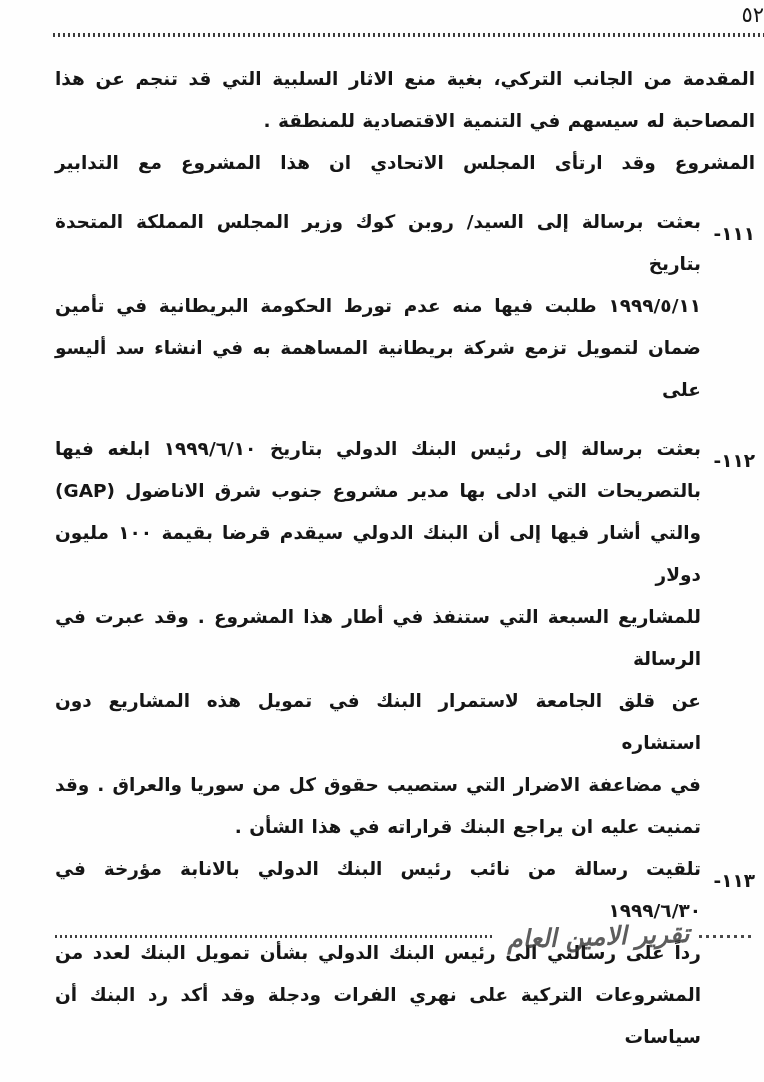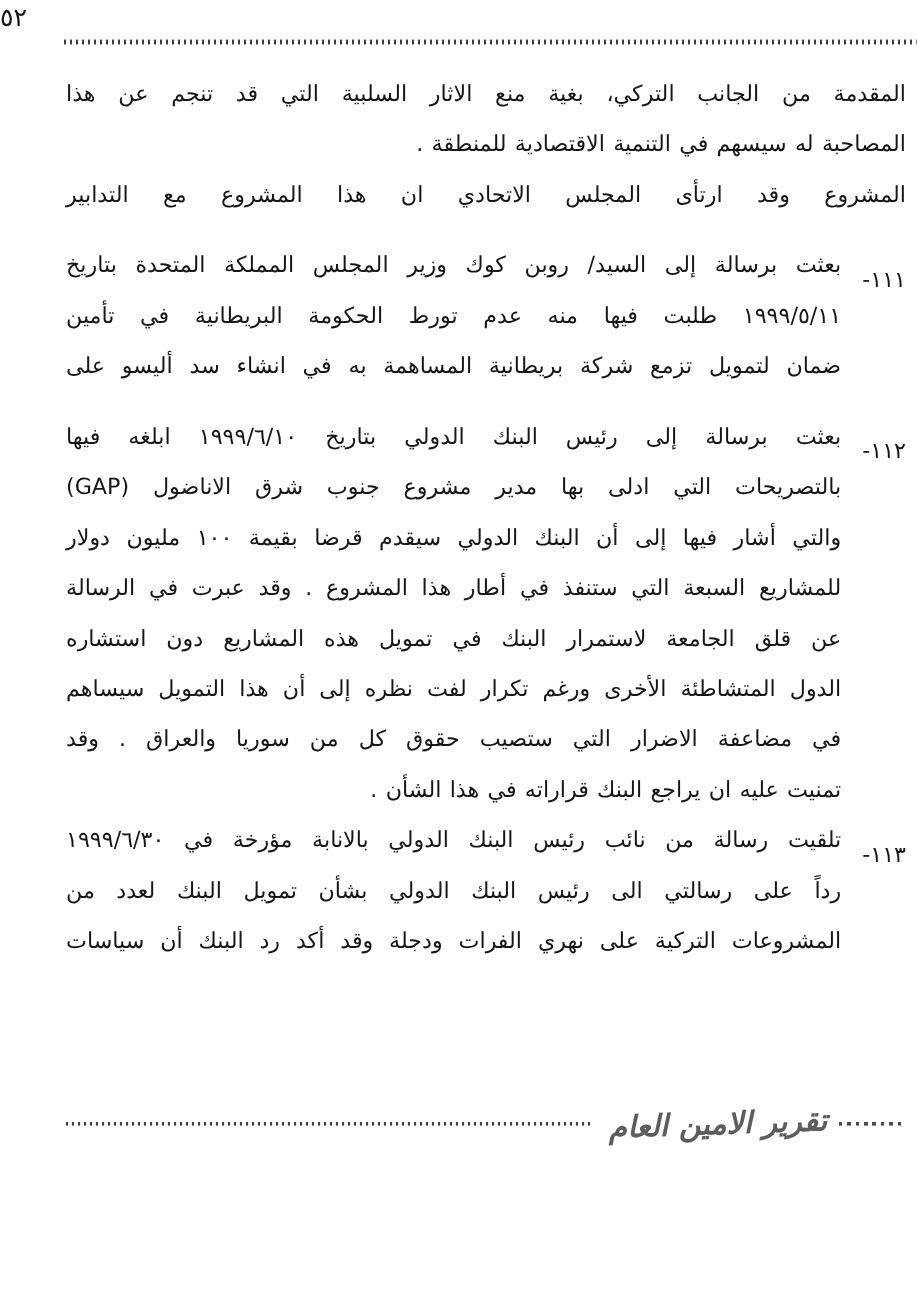--- a/index.html
+++ b/index.html
@@ -9,37 +9,37 @@
     color: #161616;
     font-family: "DejaVu Sans", sans-serif;
     direction: rtl;
     position: relative;
     overflow: hidden;
   }
   .page { position: absolute; inset: 0; background: #fefefe; }
 
   .page-number {
     position: absolute; top: 3px; left: 0; right: 0;
-    text-align: left;
+    text-align: right;
     font-size: 21px;
     letter-spacing: 2px;
   }
 
   .top-rule {
     position: absolute; top: 33px; left: 0; right: 0;
     margin-right: 53px; 
     margin-right: 0; margin-left: 0;
     left: 53px;
     height: 4px;
     background: repeating-linear-gradient(90deg, #3c3c3c 0 2px, transparent 2px 5px);
   }
 
   .content {
     position: absolute;
-    top: 58px; right: 9px; left: 55px;
+    top: 58px; right: 9px; left: 55px; font-weight: bold;
   }
 
   .para { position: relative; }
   .para.numbered { padding-right: 54px; }
   .para + .para { margin-top: 17px; }
   .para.tight { margin-top: 0; }
 
   .para-number {
     position: absolute; right: 0; top: 12px;
     line-height: 42px;
@@ -109,21 +109,20 @@
       <div class="ln">ضمان لتمويل تزمع شركة بريطانية المساهمة به في انشاء سد أليسو على</div>
     </div>
 
     <div class="para numbered">
       <span class="para-number">١١٢-</span>
       <div class="ln">بعثت برسالة إلى رئيس البنك الدولي بتاريخ ١٩٩٩/٦/١٠ ابلغه فيها</div>
       <div class="ln">بالتصريحات التي ادلى بها مدير مشروع جنوب شرق الاناضول (GAP)</div>
       <div class="ln">والتي أشار فيها إلى أن البنك الدولي سيقدم قرضا بقيمة ١٠٠ مليون دولار</div>
       <div class="ln">للمشاريع السبعة التي ستنفذ في أطار هذا المشروع . وقد عبرت في الرسالة</div>
       <div class="ln">عن قلق الجامعة لاستمرار البنك في تمويل هذه المشاريع دون استشاره</div>
-      <div class="ln">الدول المتشاطئة الأخرى ورغم تكرار لفت نظره إلى أن هذا التمويل سيساهم</div>
       <div class="ln">في مضاعفة الاضرار التي ستصيب حقوق كل من سوريا والعراق . وقد</div>
       <div class="ln end">تمنيت عليه ان يراجع البنك قراراته في هذا الشأن .</div>
     </div>
 
     <div class="para numbered tight">
       <span class="para-number">١١٣-</span>
       <div class="ln">تلقيت رسالة من نائب رئيس البنك الدولي بالانابة مؤرخة في ١٩٩٩/٦/٣٠</div>
       <div class="ln">رداً على رسالتي الى رئيس البنك الدولي بشأن تمويل البنك لعدد من</div>
       <div class="ln">المشروعات التركية على نهري الفرات ودجلة وقد أكد رد البنك أن سياسات</div>
     </div>

